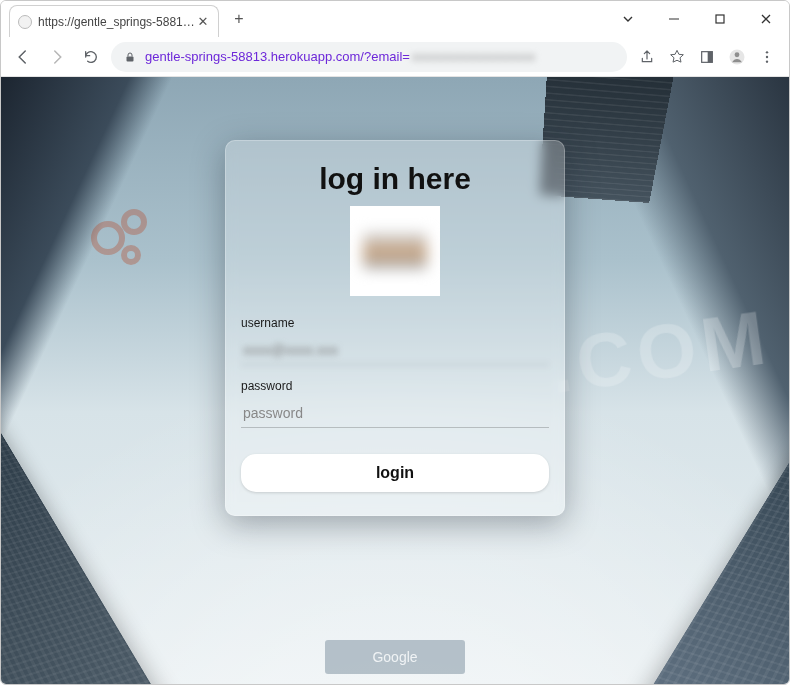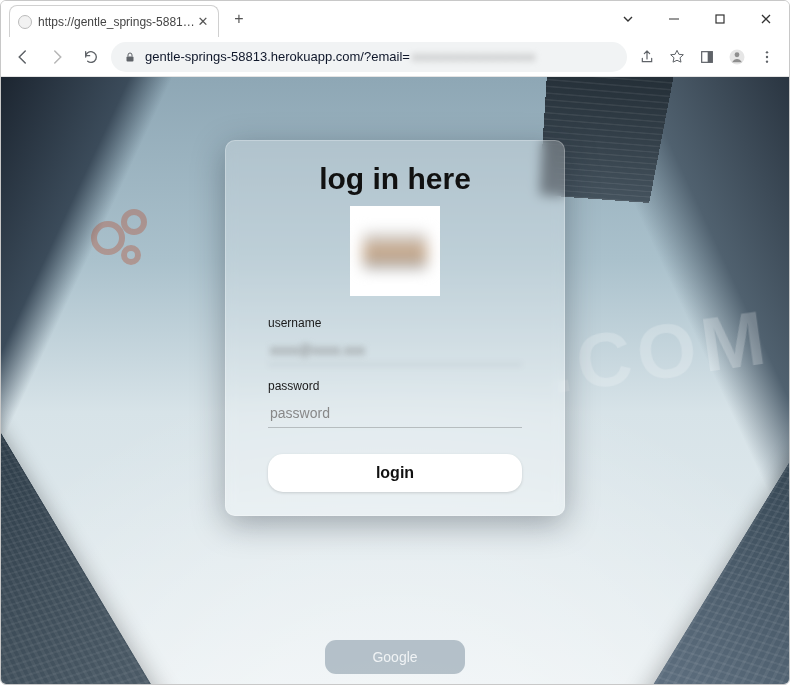--- a/index.html
+++ b/index.html
@@ -104,21 +104,21 @@
     align-items: center;
     padding: 0 12px;
     font-size: 13px;
     color: #5f6368;
     overflow: hidden;
     white-space: nowrap;
   }
   .omnibox .lock {
     width: 14px; height: 14px; margin-right: 8px; display:flex; align-items:center; justify-content:center;
   }
-  .omnibox .url-text { color: #0f172a; }
+  .omnibox .url-text { color: #6d28d9; }
   .omnibox .url-blur {
     color: #999; filter: blur(3px);
     margin-left: 2px;
   }
   .right-icons { display: flex; gap: 2px; }
 
   
   .content {
     position: relative;
     width: 100%;
@@ -173,21 +173,21 @@
     transform: perspective(700px) rotateX(-35deg) rotateZ(6deg);
     transform-origin: top center;
   }
 
   
   .login-card {
     position: absolute;
     left: 50%; top: 63px;
     transform: translateX(-50%);
     width: 340px;
-    padding: 22px 43px 24px;
+    padding: 22px 16px 24px;
     background: rgba(255,255,255,0.24);
     backdrop-filter: blur(6px);
     border-radius: 10px;
     box-shadow: 0 8px 32px rgba(20,30,40,0.35), inset 0 0 0 1px rgba(255,255,255,0.25);
   }
   .login-title {
     text-align: center;
     font-size: 30px;
     font-weight: 700;
     color: #111;
@@ -245,21 +245,21 @@
     display: flex;
     gap: 22px;
   }
   .social-btn {
     width: 140px;
     padding: 9px 0;
     background: rgba(160,175,185,0.75);
     color: #f0f3f5;
     font-size: 14px;
     text-align: center;
-    border-radius: 11px;
+    border-radius: 3px;
     border: none;
     cursor: pointer;
   }
 
   
   .watermark {
     position: absolute;
     right: 18px; top: 38%;
     transform: rotate(-8deg);
     font-size: 76px;

